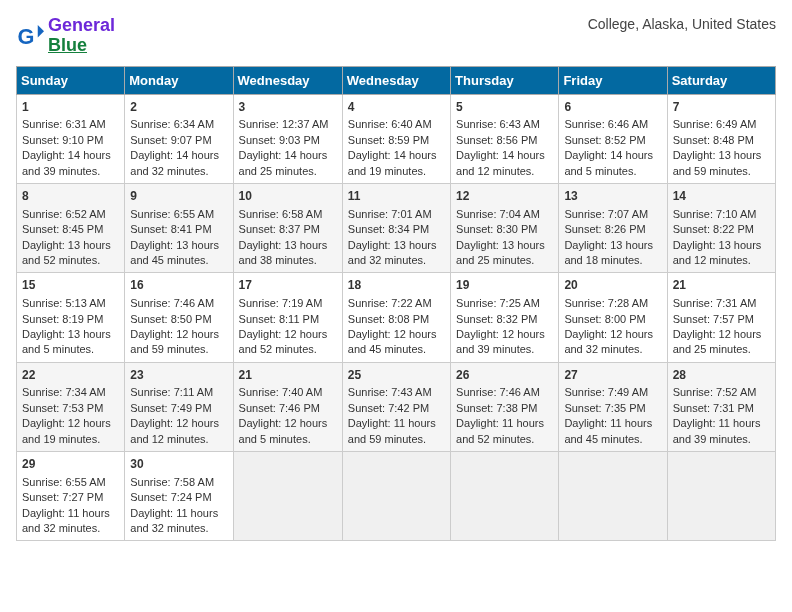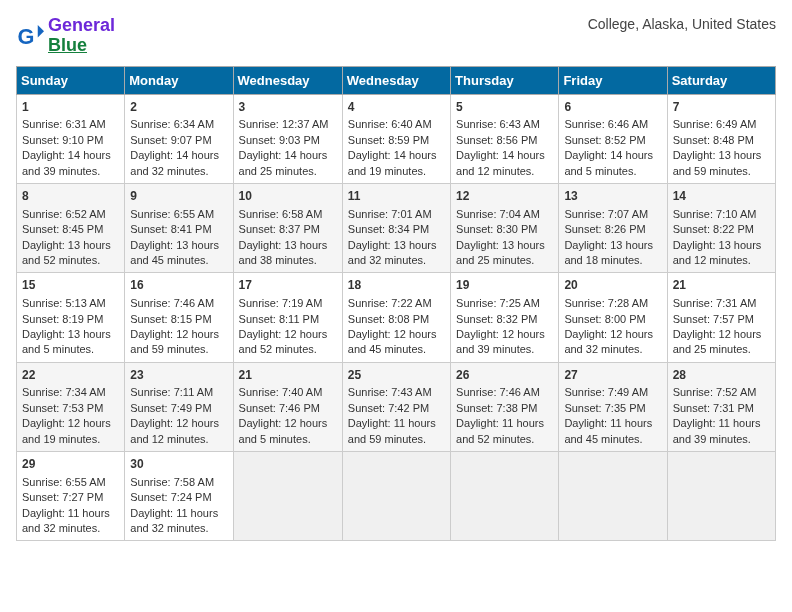--- a/index.html
+++ b/index.html
@@ -222,21 +222,21 @@
         <td>
           <span class="day-num">15</span>
           <div>Sunrise: 5:13 AM</div>
           <div>Sunset: 8:19 PM</div>
           <div>Daylight: 13 hours</div>
           <div>and 5 minutes.</div>
         </td>
         <td>
           <span class="day-num">16</span>
           <div>Sunrise: 7:46 AM</div>
-          <div>Sunset: 8:15 PM</div>
+          <div>Sunset: 8:50 PM</div>
           <div>Daylight: 12 hours</div>
           <div>and 59 minutes.</div>
         </td>
         <td>
           <span class="day-num">17</span>
           <div>Sunrise: 7:19 AM</div>
           <div>Sunset: 8:11 PM</div>
           <div>Daylight: 12 hours</div>
           <div>and 52 minutes.</div>
         </td>

